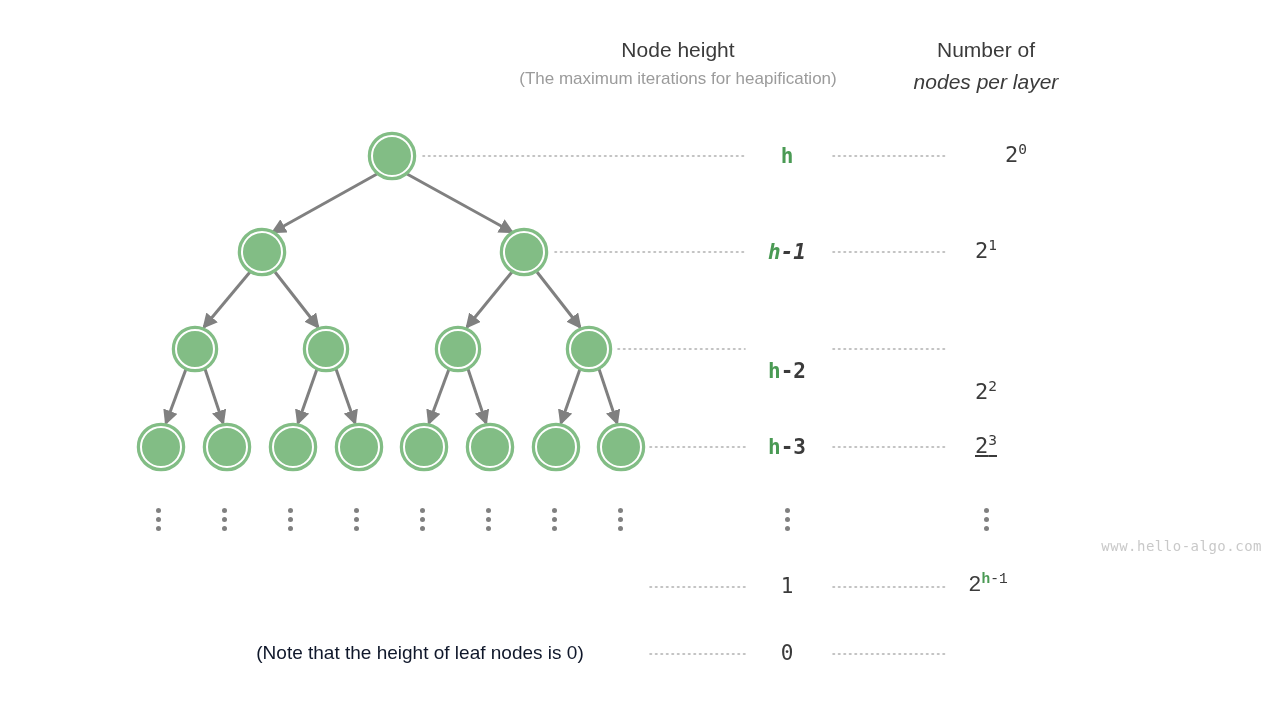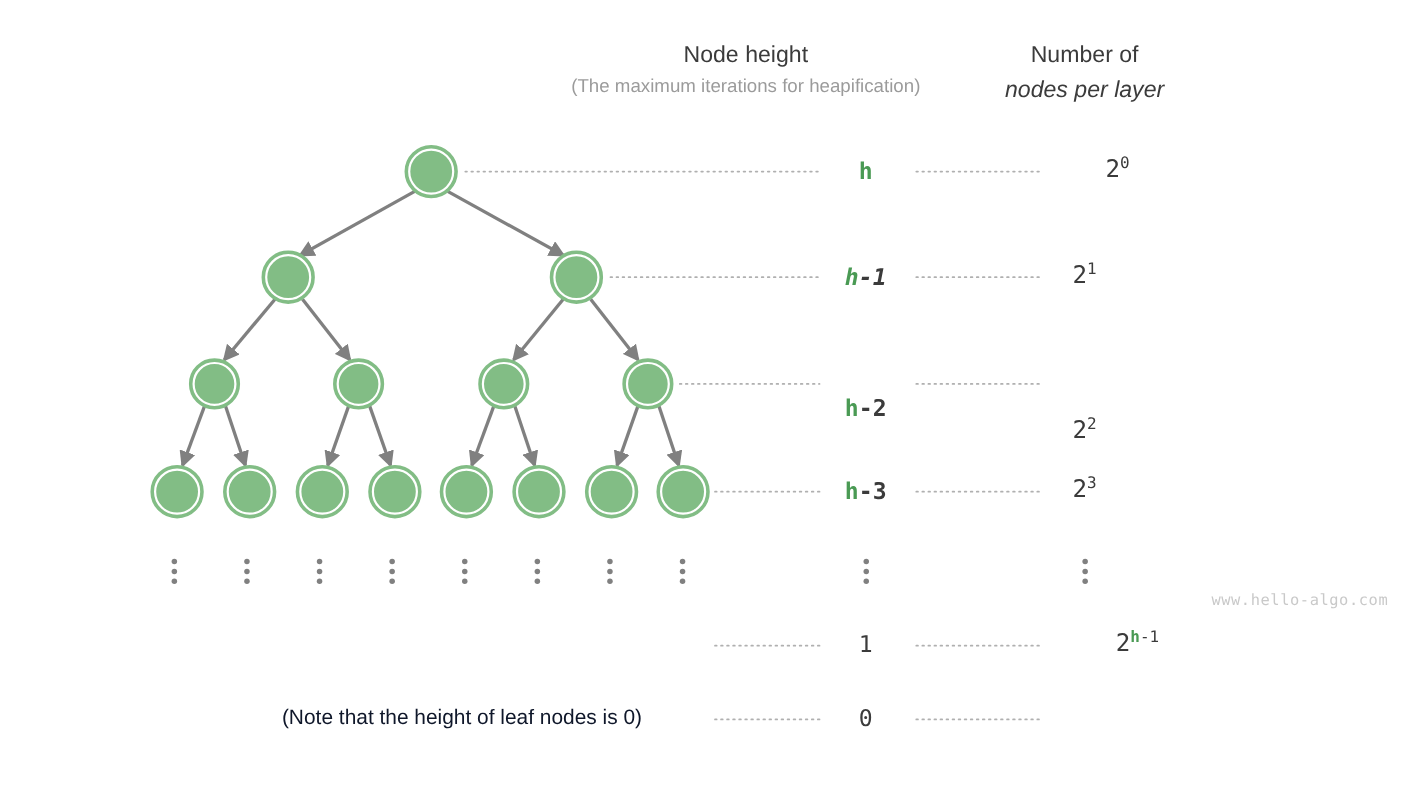--- a/index.html
+++ b/index.html
@@ -345,24 +345,24 @@
 
   <div class="count-label" style="left:936px; top:142px;">
     <span>2</span><sup><span class="hrest">0</span></sup>
   </div>
   <div class="count-label" style="left:906px; top:238px;">
     <span>2</span><sup><span class="hrest">1</span></sup>
   </div>
   <div class="count-label" style="left:906px; top:335px;margin-top:44px;">
     <span>2</span><sup><span class="hrest">2</span></sup>
   </div>
-  <div class="count-label" style="left:906px; top:433px;">
+  <div class="count-label" style="left:906px; top:433px;text-decoration:underline;">
     <span>2</span><sup><span class="hrest">3</span></sup>
   </div>
-  <div class="count-label" style="left:954px; top:573px;">
+  <div class="count-label" style="left:908px; top:573px;font-family:Liberation Mono, monospace;">
     <span>2</span><sup><span class="hsym">h</span><span class="hrest">-1</span></sup>
   </div>
 
   <div id="leaf-note">(Note that the height of leaf nodes is 0)</div>
 
   <div id="watermark">www.hello-algo.com</div>
 
 </div>
 
 </body></html>

